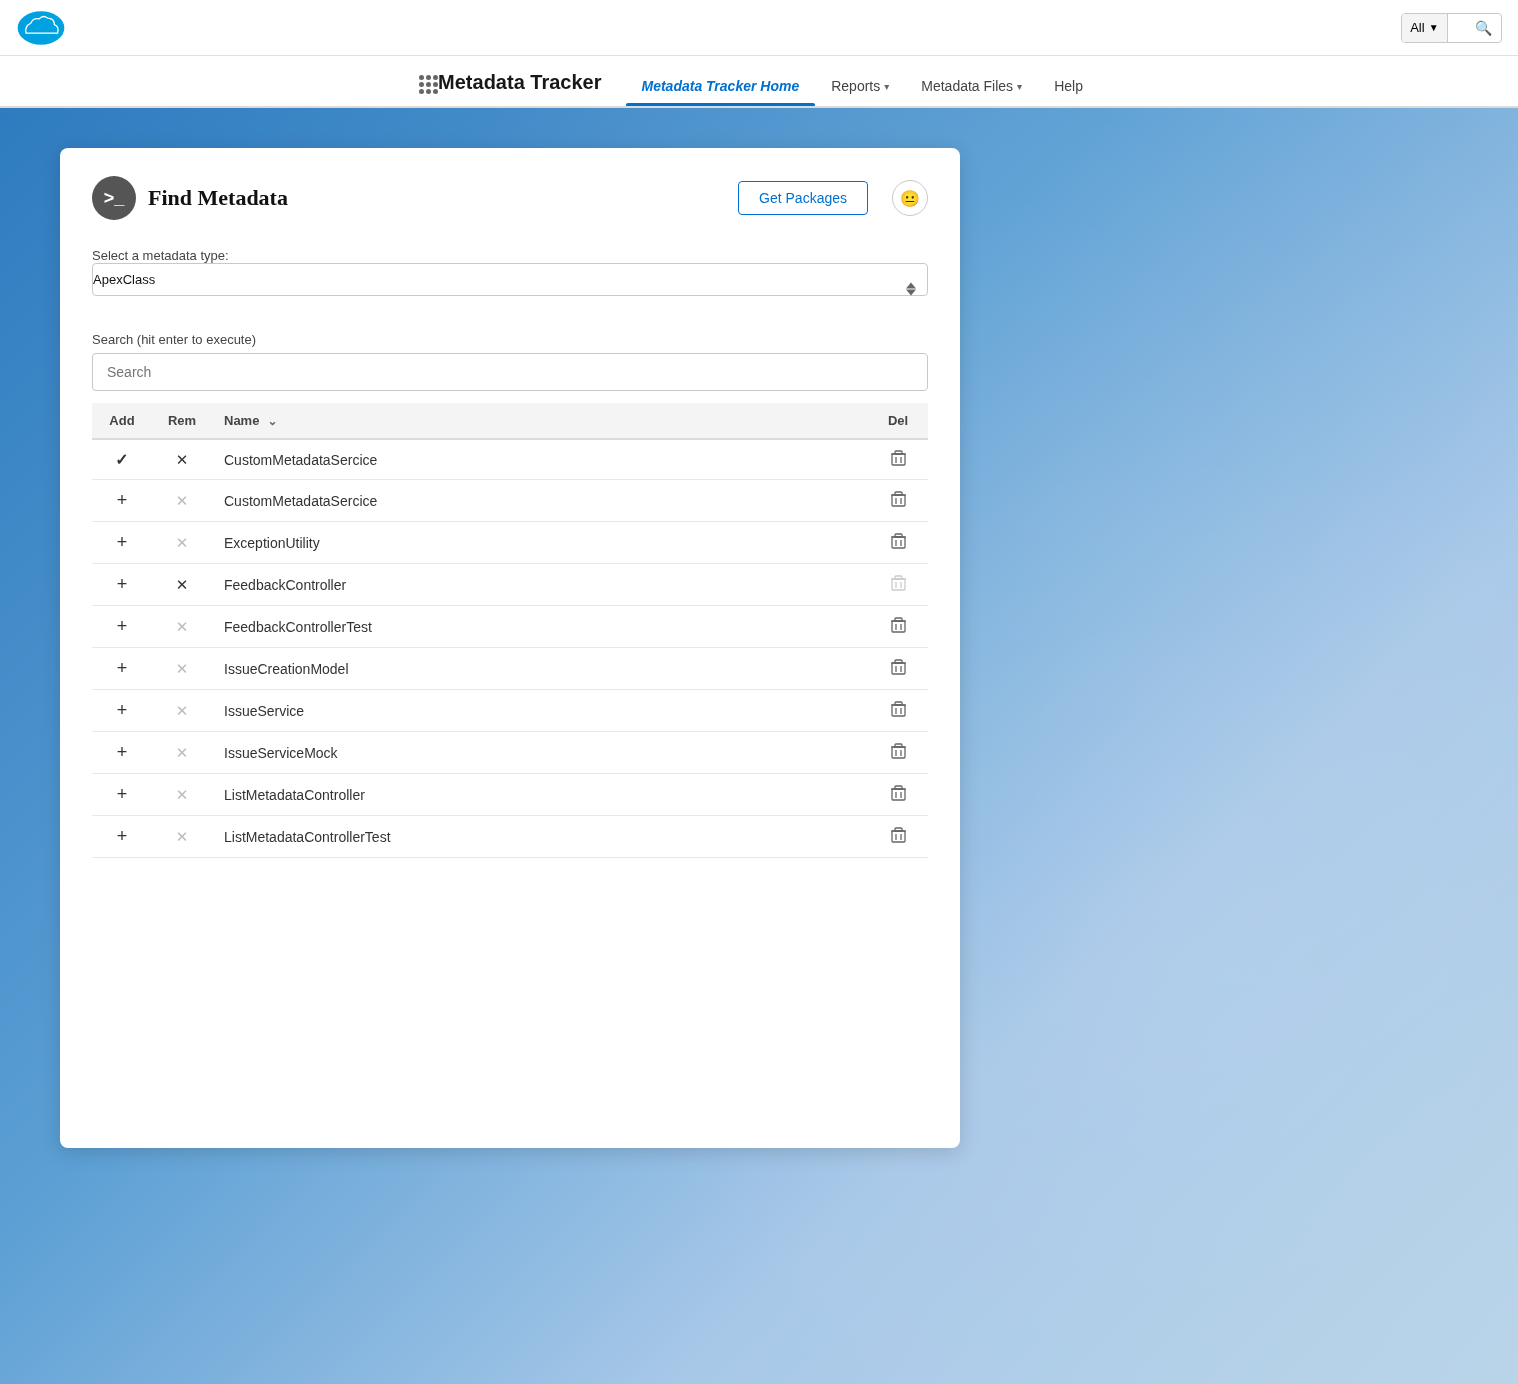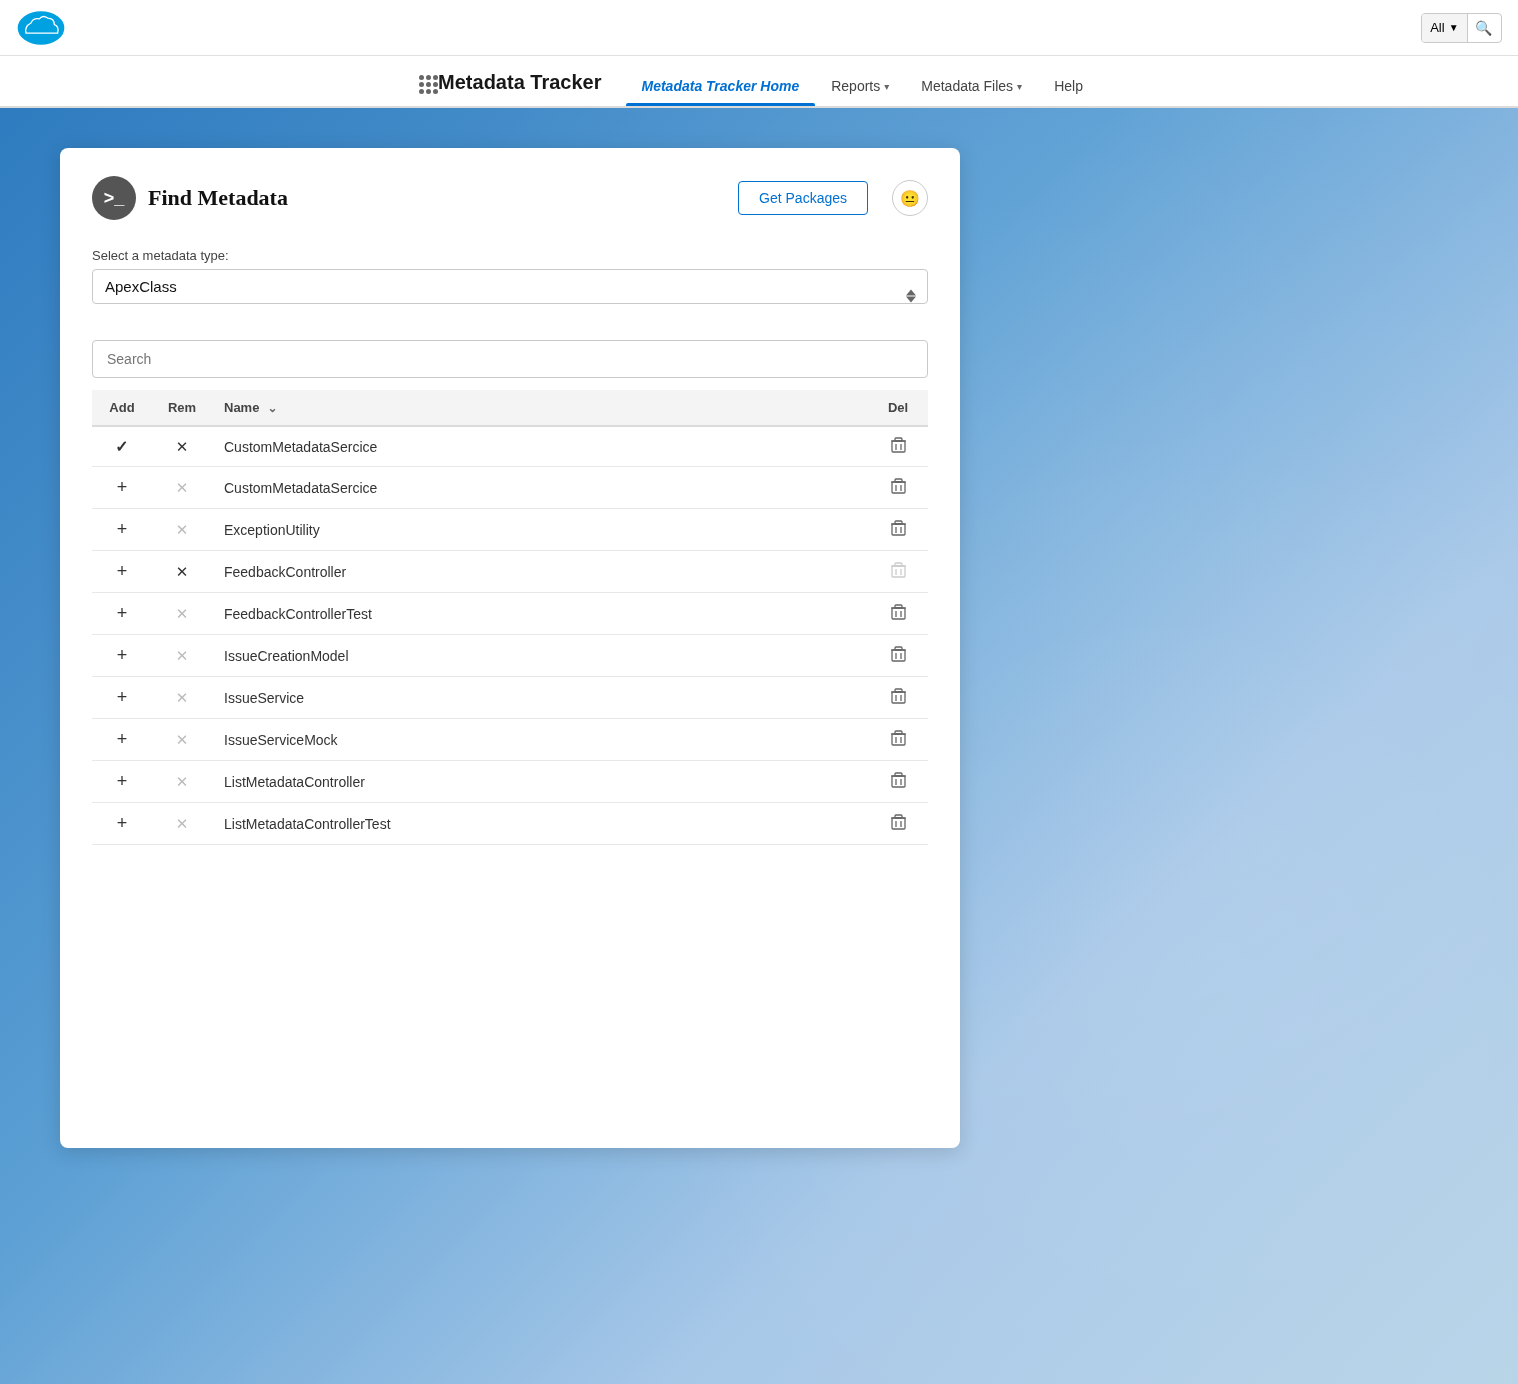--- a/index.html
+++ b/index.html
@@ -37,20 +37,21 @@
       align-items: center;
       gap: 8px;
     }
     .search-combo {
       display: flex;
       align-items: center;
       border: 1px solid #c9c9c9;
       border-radius: 4px;
       overflow: hidden;
       height: 30px;
+      gap: 20px;
     }
     .search-combo-dropdown {
       padding: 0 8px;
       background: #f4f4f4;
       border-right: 1px solid #c9c9c9;
       height: 100%;
       display: flex;
       align-items: center;
       gap: 4px;
       font-size: 13px;
@@ -195,29 +196,28 @@
       align-items: center;
       justify-content: center;
       cursor: pointer;
       font-size: 16px;
     }
 
     
     .form-label {
       font-size: 13px;
       color: #444;
-      margin-bottom: 6px;
       display: block;
     }
     .metadata-select {
       width: 100%;
-      padding: 8px 12px;
+      padding: 8px 0;
       border: 1px solid #c9c9c9;
       border-radius: 4px;
-      font-size: 15px;
+      font-size: 13px;
       color: #111;
       background: #fff;
       appearance: none;
       -webkit-appearance: none;
       cursor: pointer;
       background-image: none;
       margin-bottom: 18px;
       position: relative;
     }
     .select-wrapper {
@@ -446,20 +446,21 @@
       <select class="metadata-select">
         <option>ApexClass</option>
       </select>
       <div class="select-arrows">
         <div class="arrow-up"></div>
         <div class="arrow-down"></div>
       </div>
     </div>
 
     
+    <label class="search-label">Search (hit enter to execute)</label>
     <input class="search-input" type="text" placeholder="Search" style="">
 
     
 
     
     <div class="table-wrapper">
       <table class="results-table">
         <thead>
           <tr>
             <th class="col-add">Add</th>

